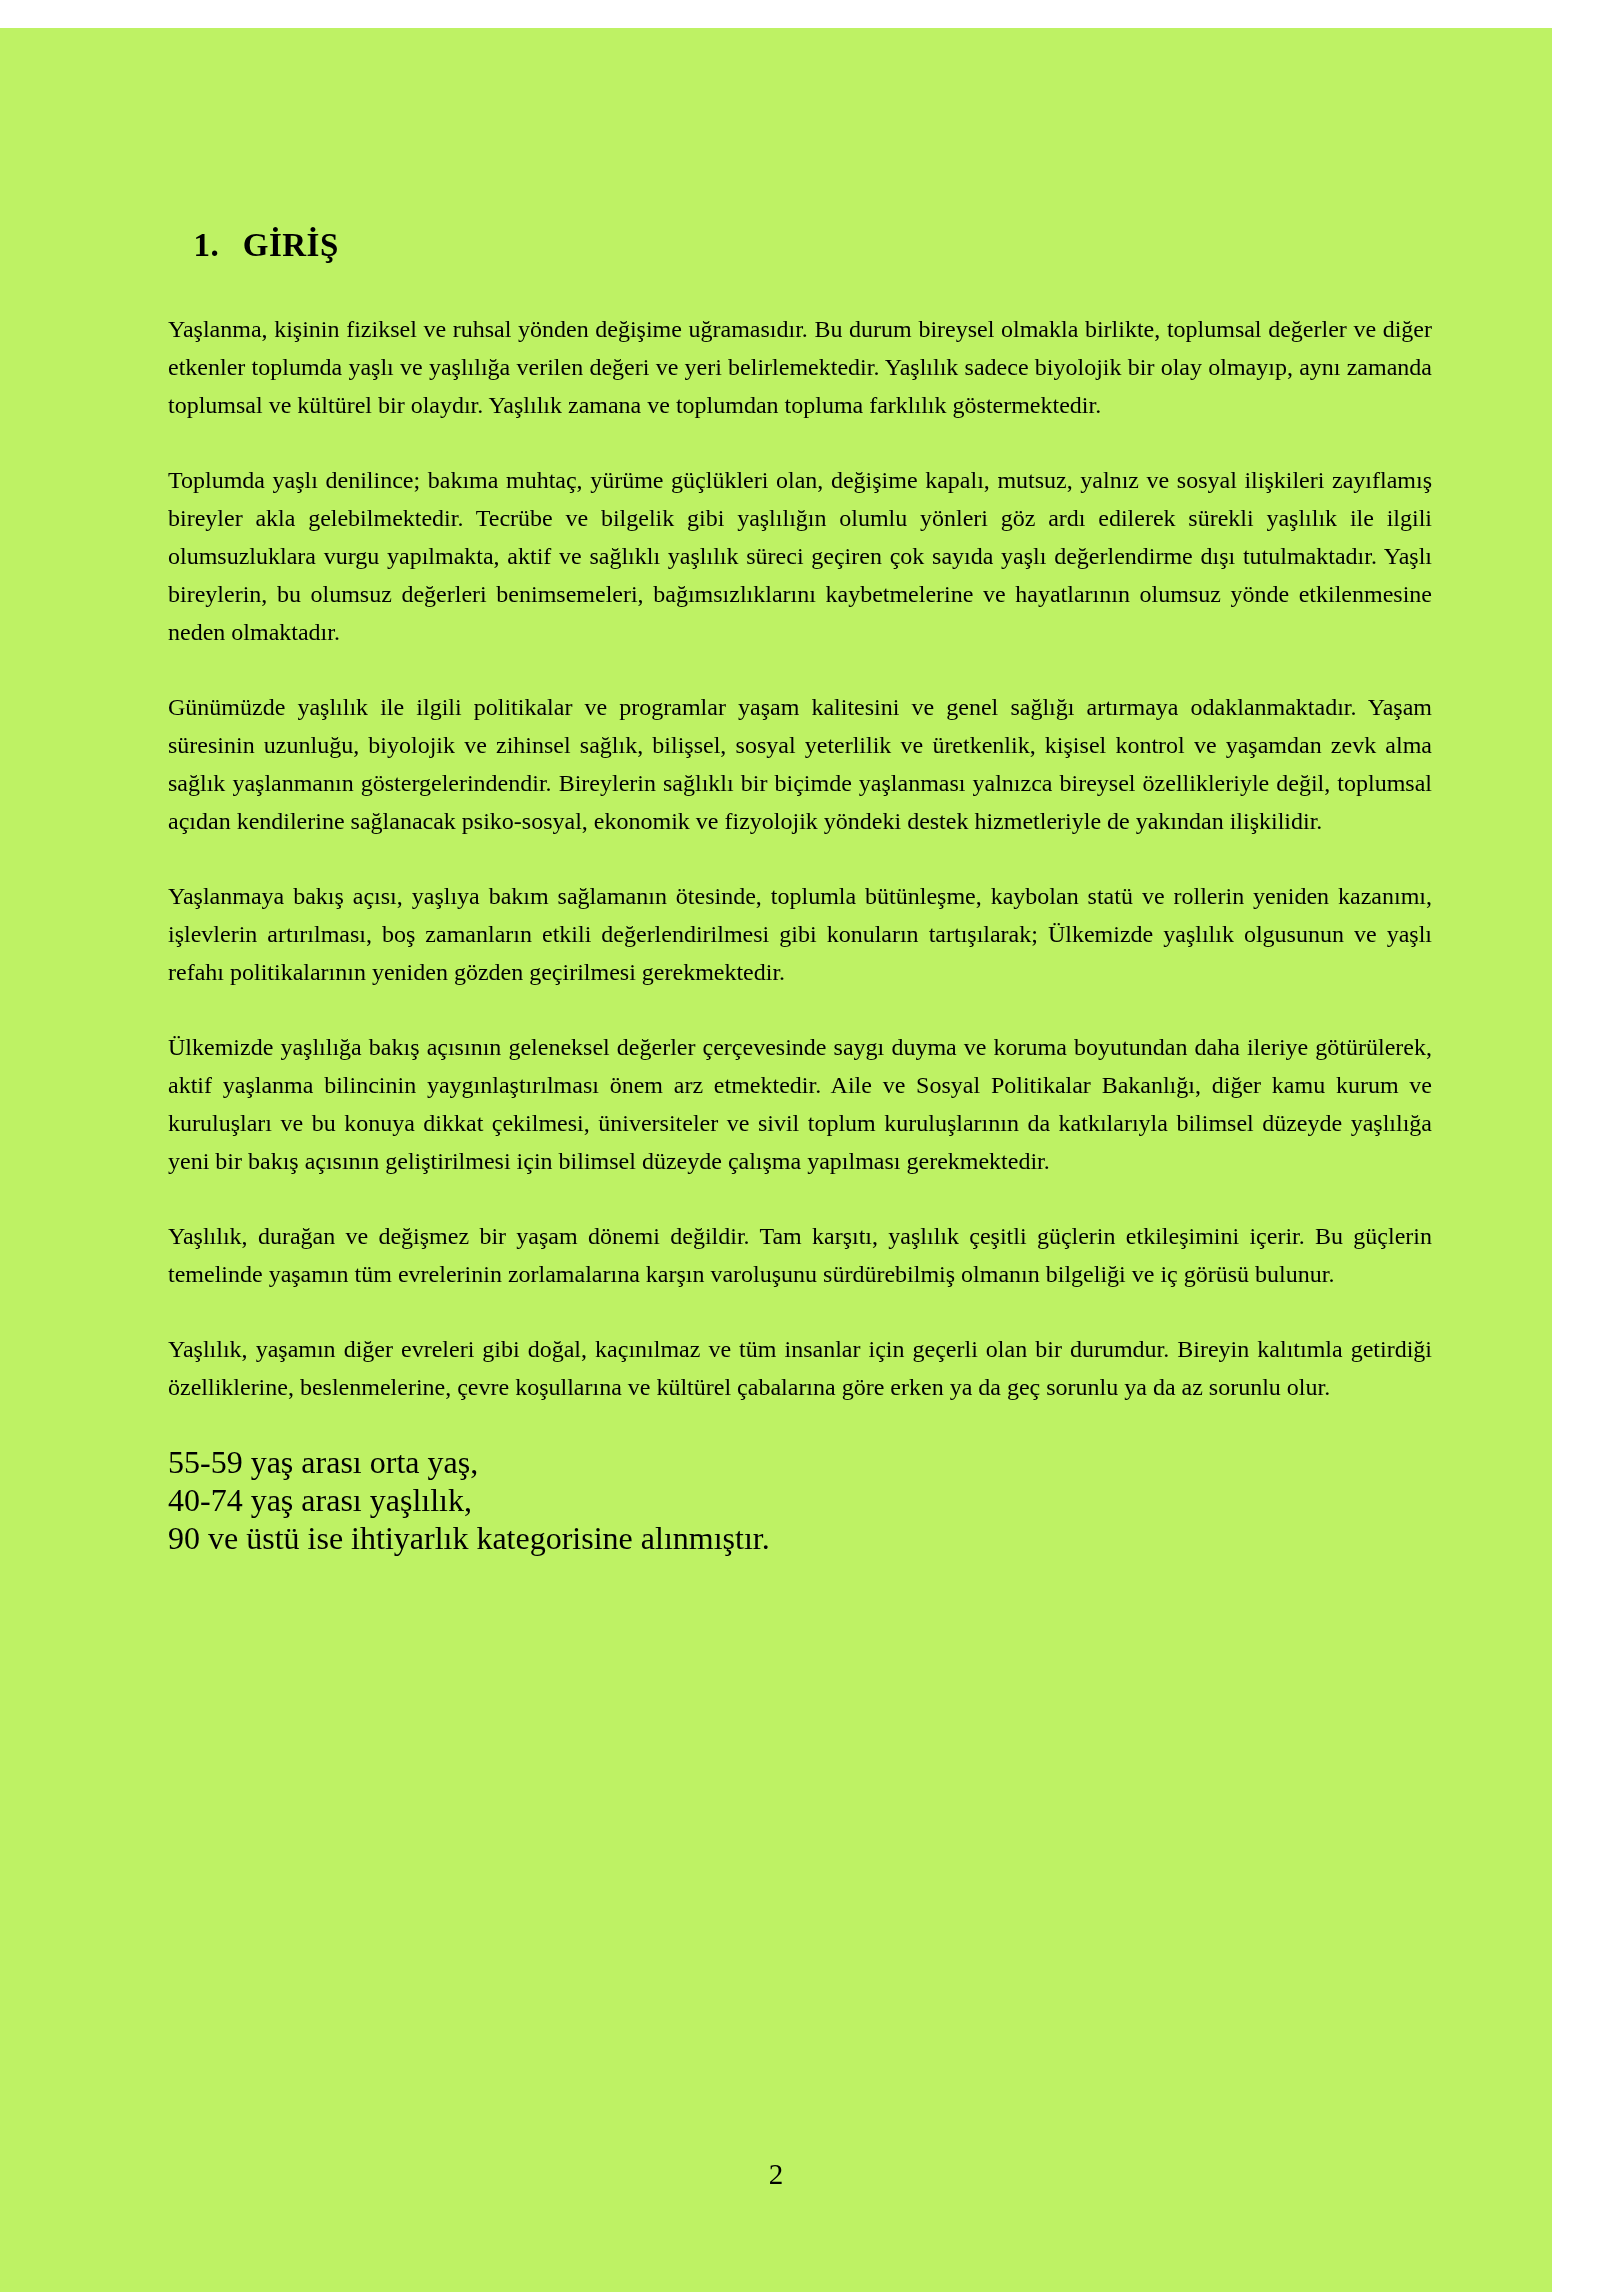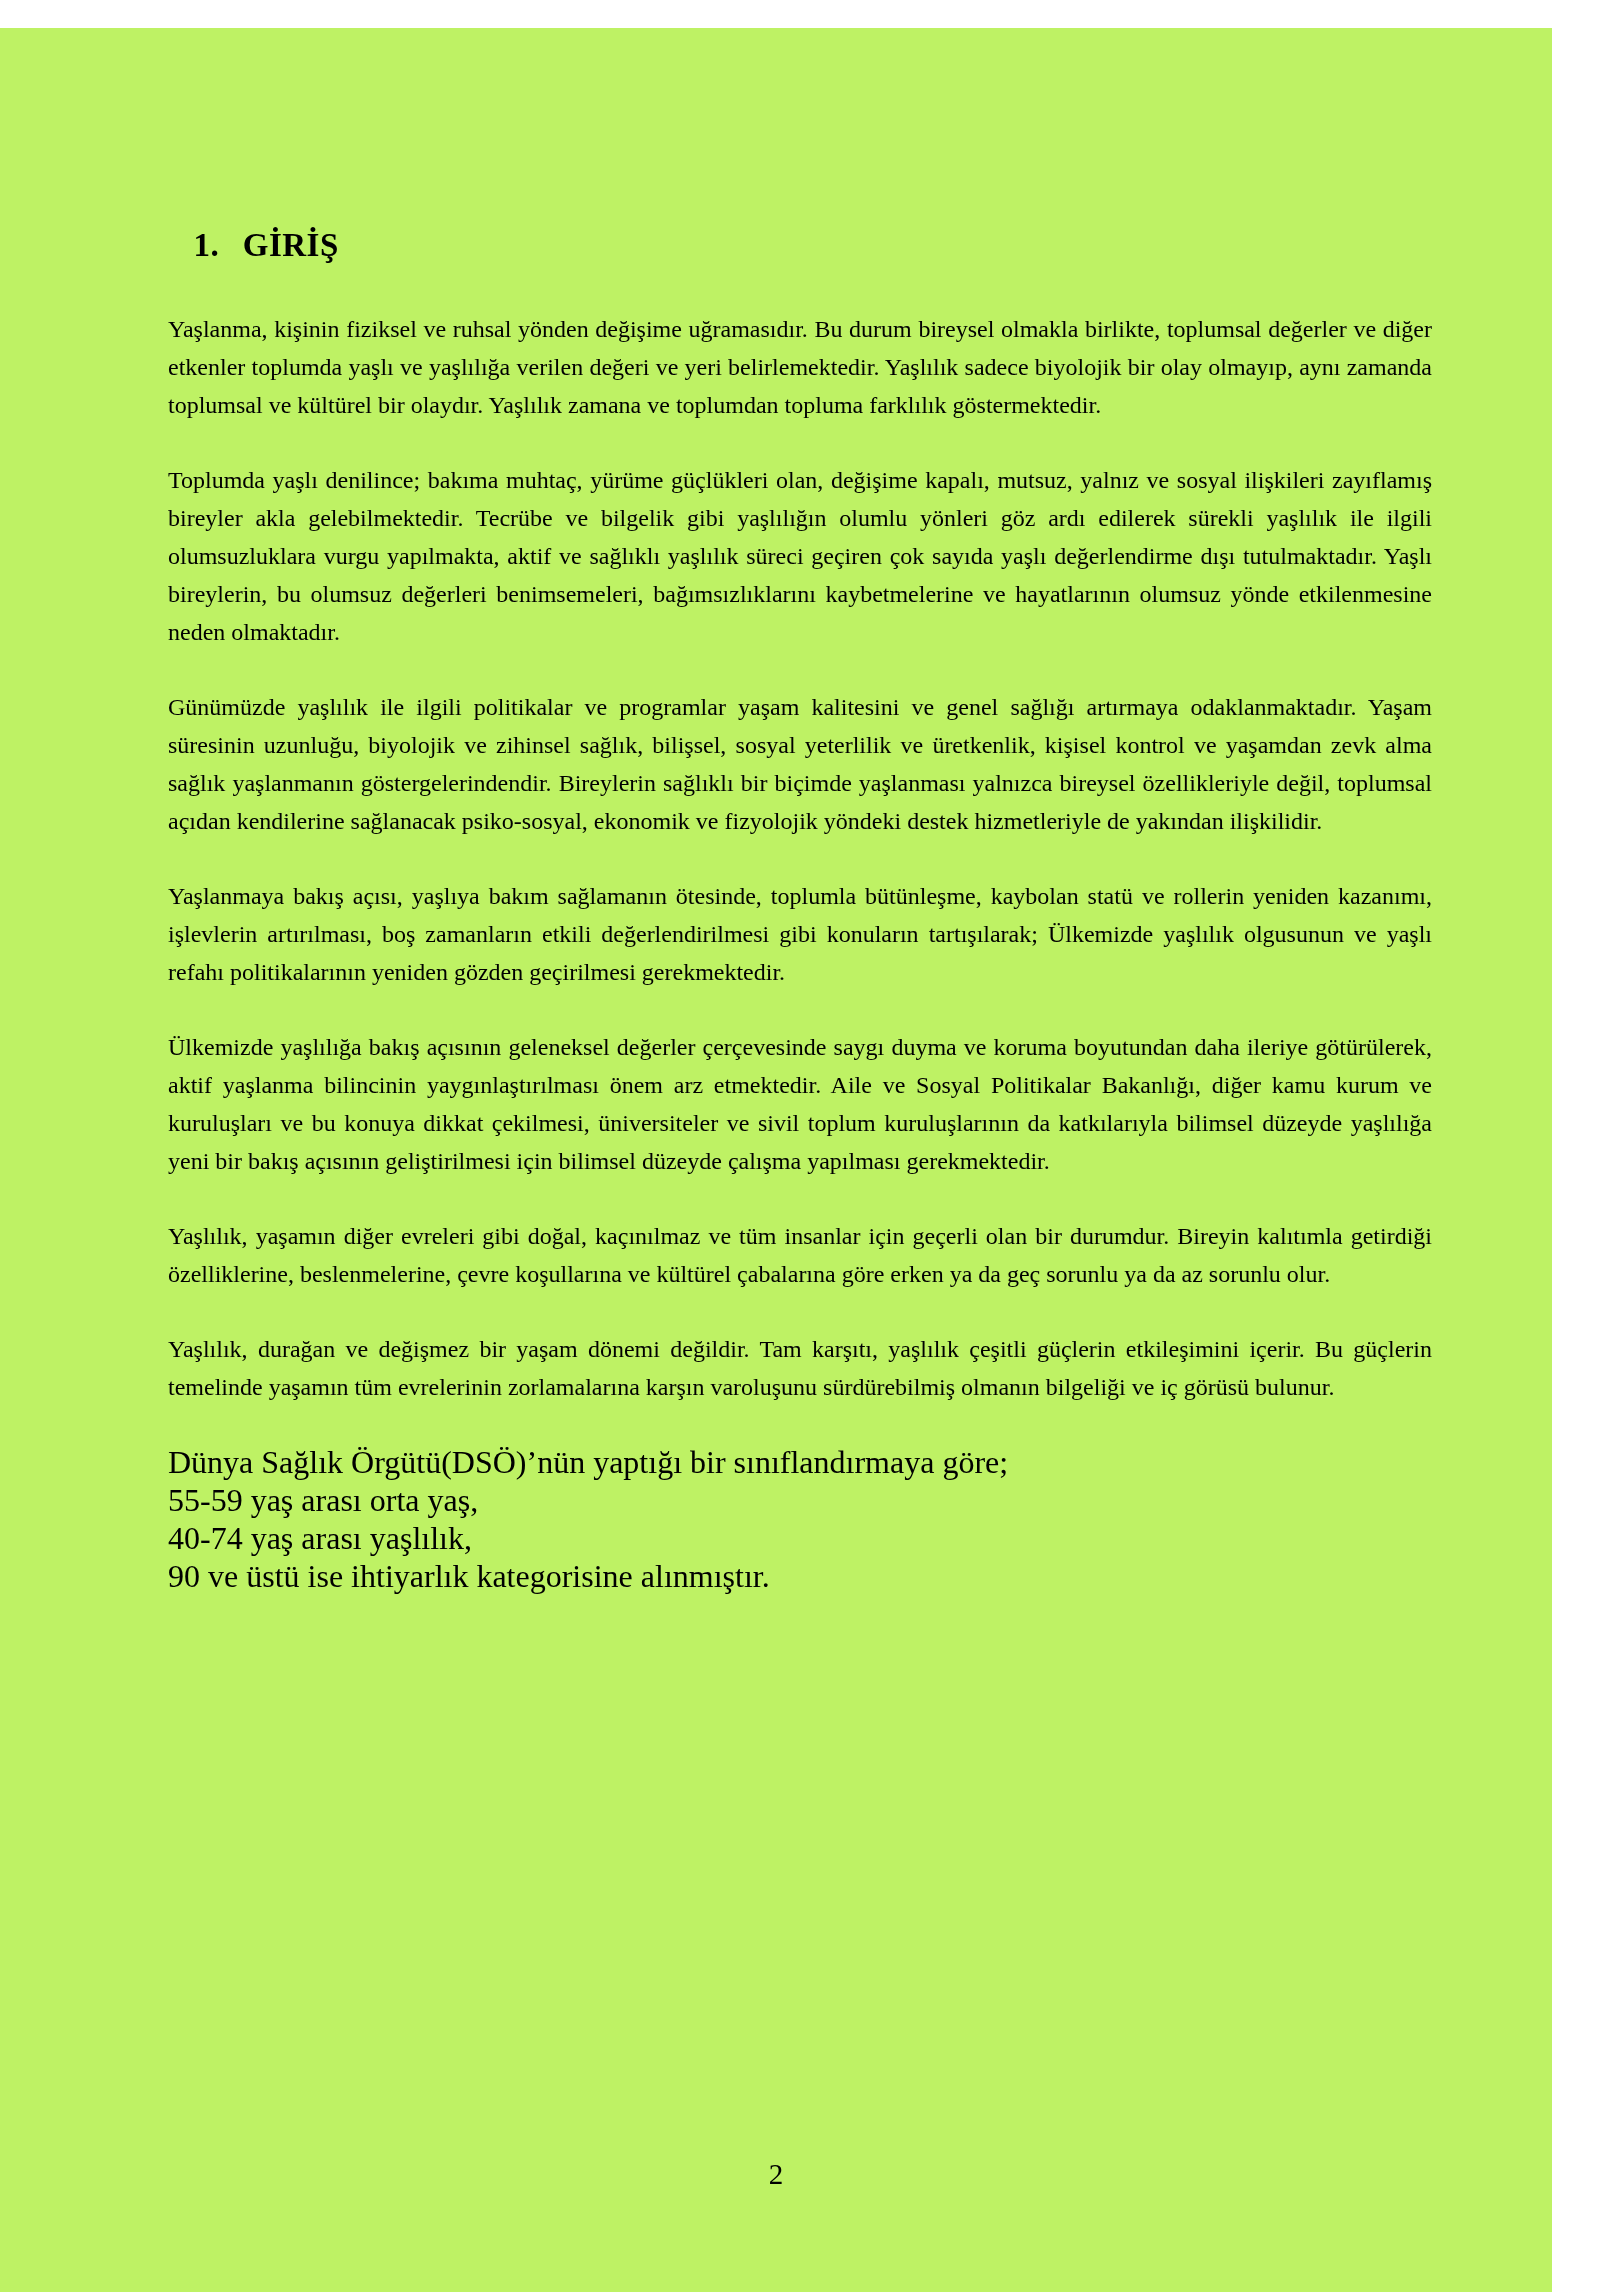--- a/index.html
+++ b/index.html
@@ -67,25 +67,24 @@
 
     <h1 class="heading heading-1"><span class="num">1.</span><span>GİRİŞ</span></h1>
 
     <p class="body-par">Yaşlanma, kişinin fiziksel ve ruhsal yönden değişime uğramasıdır. Bu durum bireysel olmakla birlikte, toplumsal değerler ve diğer etkenler toplumda yaşlı ve yaşlılığa verilen değeri ve yeri belirlemektedir. Yaşlılık sadece biyolojik bir olay olmayıp, aynı zamanda toplumsal ve kültürel bir olaydır. Yaşlılık zamana ve toplumdan topluma farklılık göstermektedir.</p>
     <p class="body-par">Toplumda yaşlı denilince; bakıma muhtaç, yürüme güçlükleri olan, değişime kapalı, mutsuz, yalnız ve sosyal ilişkileri zayıflamış bireyler akla gelebilmektedir. Tecrübe ve bilgelik gibi yaşlılığın olumlu yönleri göz ardı edilerek sürekli yaşlılık ile ilgili olumsuzluklara vurgu yapılmakta, aktif ve sağlıklı yaşlılık süreci geçiren çok sayıda yaşlı değerlendirme dışı tutulmaktadır. Yaşlı bireylerin, bu olumsuz değerleri benimsemeleri, bağımsızlıklarını kaybetmelerine ve hayatlarının olumsuz yönde etkilenmesine neden olmaktadır.</p>
     <p class="body-par">Günümüzde yaşlılık ile ilgili politikalar ve programlar yaşam kalitesini ve genel sağlığı artırmaya odaklanmaktadır. Yaşam süresinin uzunluğu, biyolojik ve zihinsel sağlık, bilişsel, sosyal yeterlilik ve üretkenlik, kişisel kontrol ve yaşamdan zevk alma sağlık yaşlanmanın göstergelerindendir. Bireylerin sağlıklı bir biçimde yaşlanması yalnızca bireysel özellikleriyle değil, toplumsal açıdan kendilerine sağlanacak psiko-sosyal, ekonomik ve fizyolojik yöndeki destek hizmetleriyle de yakından ilişkilidir.</p>
     <p class="body-par">Yaşlanmaya bakış açısı, yaşlıya bakım sağlamanın ötesinde, toplumla bütünleşme, kaybolan statü ve rollerin yeniden kazanımı, işlevlerin artırılması, boş zamanların etkili değerlendirilmesi gibi konuların tartışılarak; Ülkemizde yaşlılık olgusunun ve yaşlı refahı politikalarının yeniden gözden geçirilmesi gerekmektedir.</p>
     <p class="body-par">Ülkemizde yaşlılığa bakış açısının geleneksel değerler çerçevesinde saygı duyma ve koruma boyutundan daha ileriye götürülerek, aktif yaşlanma bilincinin yaygınlaştırılması önem arz etmektedir. Aile ve Sosyal Politikalar Bakanlığı, diğer kamu kurum ve kuruluşları ve bu konuya dikkat çekilmesi, üniversiteler ve sivil toplum kuruluşlarının da katkılarıyla bilimsel düzeyde yaşlılığa yeni bir bakış açısının geliştirilmesi için bilimsel düzeyde çalışma yapılması gerekmektedir.</p>
 
 
+    <p class="body-par">Yaşlılık, durağan ve değişmez bir yaşam dönemi değildir. Tam karşıtı, yaşlılık çeşitli güçlerin etkileşimini içerir. Bu güçlerin temelinde yaşamın tüm evrelerinin zorlamalarına karşın varoluşunu sürdürebilmiş olmanın bilgeliği ve iç görüsü bulunur.</p>
     <p class="body-par">Yaşlılık, yaşamın diğer evreleri gibi doğal, kaçınılmaz ve tüm insanlar için geçerli olan bir durumdur. Bireyin kalıtımla getirdiği özelliklerine, beslenmelerine, çevre koşullarına ve kültürel çabalarına göre erken ya da geç sorunlu ya da az sorunlu olur.</p>
-    <p class="body-par">Yaşlılık, durağan ve değişmez bir yaşam dönemi değildir. Tam karşıtı, yaşlılık çeşitli güçlerin etkileşimini içerir. Bu güçlerin temelinde yaşamın tüm evrelerinin zorlamalarına karşın varoluşunu sürdürebilmiş olmanın bilgeliği ve iç görüsü bulunur.</p>
 
     <div class="class-block">
-      <div class="class-line">Dünya Sağlık Örgütü(DSÖ)’nün yaptığı bir sınıflandırmaya göre;</div>
       <div class="class-line">55-59 yaş arası orta yaş,</div>
       <div class="class-line">40-74 yaş arası yaşlılık,</div>
       <div class="class-line">90 ve üstü ise ihtiyarlık kategorisine alınmıştır.</div>
     </div>
 
   </div>
 
   <div class="page-number">2</div>
 </div>
 

